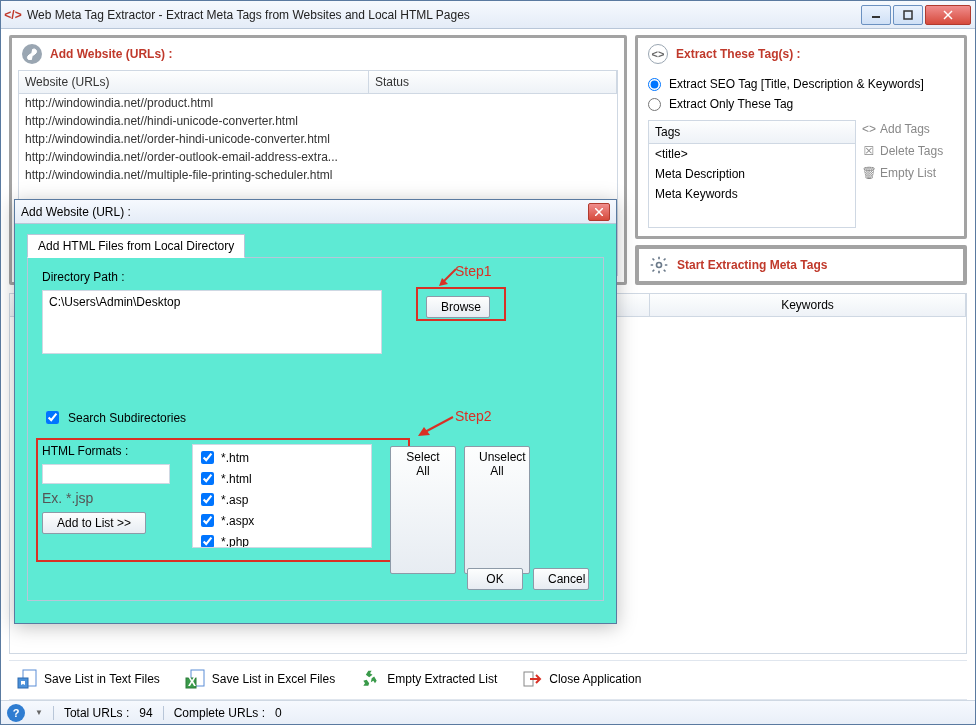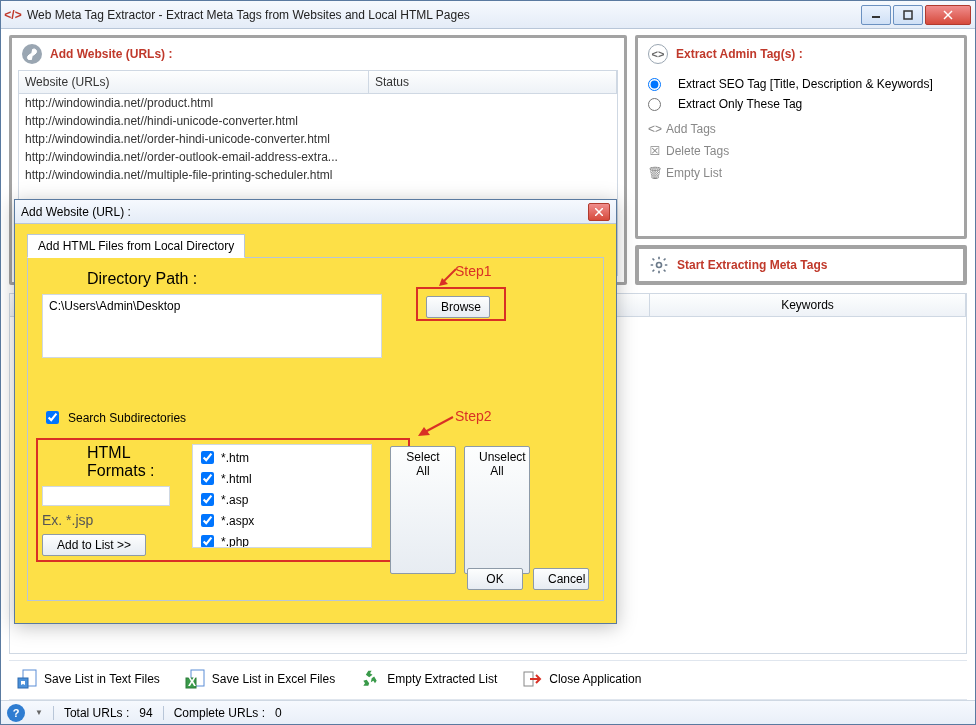--- a/index.html
+++ b/index.html
@@ -18,21 +18,21 @@
 .panel-head { display: flex; align-items: center; gap: 8px; padding: 6px 10px; color: #c0392b; font-weight: bold; font-size: 13px; }
 .link-icon { width: 20px; height: 20px; border-radius: 10px; background: #9aa6b2; display: inline-flex; align-items: center; justify-content: center; color: #fff; font-size: 11px; }
 .urls-panel { flex: 1; }
 .table-wrap { flex: 1; margin: 0 6px 6px 6px; border: 1px solid #cfd8e3; overflow: hidden; display: flex; flex-direction: column; }
 .thead { display: flex; background: linear-gradient(#fdfefe,#eef2f7); border-bottom: 1px solid #cfd8e3; }
 .thead div { padding: 4px 6px; border-right: 1px solid #cfd8e3; color: #333; }
 .tbody { flex: 1; overflow-y: auto; overflow-x: hidden; }
 .trow { padding: 2px 6px; color: #333; white-space: nowrap; overflow: hidden; text-overflow: ellipsis; }
 .right-panel { width: 332px; display: flex; flex-direction: column; }
 .right-panel .body { padding: 4px 10px 8px 10px; flex: 1; display: flex; flex-direction: column; }
-.radio-row { display: flex; align-items: center; gap: 17px; padding: 3px 0; }
+.radio-row { display: flex; align-items: center; gap: 8px; padding: 3px 0; }
 .radio-row input { margin: 0; }
 .tag-area { display: flex; gap: 6px; margin-top: 6px; flex: 1; }
 .tag-list { flex: 1; border: 1px solid #cfd8e3; display: flex; flex-direction: column; }
 .tag-list .thead2 { background: linear-gradient(#fdfefe,#eef2f7); padding: 4px 6px; border-bottom: 1px solid #cfd8e3; }
 .tag-list .titem { padding: 3px 6px; }
 .right-btns { width: 92px; display: flex; flex-direction: column; gap: 8px; padding-top: 2px; }
 .gbtn { display: flex; align-items: center; gap: 4px; color: #888; cursor: pointer; }
 .gbtn .gi { width: 14px; height: 14px; display: inline-flex; align-items: center; justify-content: center; }
 .start-bar { border: 4px solid #a3a3a3; border-radius: 2px; margin: 6px 0 0 0; padding: 6px 10px; display: flex; align-items: center; gap: 8px; color: #c0392b; font-weight: bold; font-size: 14px; }
 .gear { width: 20px; height: 20px; display: inline-flex; align-items: center; justify-content: center; }
@@ -40,27 +40,27 @@
 .results .rhead { display: flex; background: linear-gradient(#fdfefe,#eef2f7); border-bottom: 1px solid #cfd8e3; }
 .results .rhead div { padding: 4px 6px; border-right: 1px solid #cfd8e3; text-align: center; }
 .results .rbody { flex: 1; background: #fff; }
 .bottom-bar { display: flex; align-items: center; gap: 10px; padding: 4px 0 6px 0; border-top: 1px solid #e0e6ee; border-bottom: 1px solid #e0e6ee; }
 .bbtn { display: flex; align-items: center; gap: 6px; padding: 2px 6px; cursor: pointer; border: 1px solid transparent; border-radius: 2px; }
 .bbtn .bi { width: 22px; height: 22px; display: inline-flex; align-items: center; justify-content: center; }
 .status { height: 24px; display: flex; align-items: center; gap: 10px; padding: 0 6px; background: linear-gradient(#f6f9fe,#e9eff8); border-top: 1px solid #cfd8e3; }
 .status .help { width: 18px; height: 18px; border-radius: 9px; background: #2f7dd1; color: #fff; display: inline-flex; align-items: center; justify-content: center; font-weight: bold; font-size: 11px; }
 .status .sep { width: 1px; height: 14px; background: #b8c6d8; }
 
-.dialog { position: absolute; left: 14px; top: 199px; width: 603px; height: 425px; border: 1px solid #5a7aa0; background: #fde047; box-shadow: 0 3px 18px rgba(0,0,0,0.25); display: flex; flex-direction: column; }
+.dialog { position: absolute; left: 14px; top: 199px; width: 603px; height: 425px; border: 1px solid #5a7aa0; background: #5eead4; box-shadow: 0 3px 18px rgba(0,0,0,0.25); display: flex; flex-direction: column; }
 .dlg-title { height: 24px; background: linear-gradient(#f6f9fe,#e4ecf7); display: flex; align-items: center; padding: 0 6px; border-bottom: 1px solid #b8c6d8; }
 .dlg-close { margin-left: auto; width: 22px; height: 18px; background: linear-gradient(#f08d8d,#d64a3c); border: 1px solid #b03a2e; border-radius: 2px; color: #fff; display: flex; align-items: center; justify-content: center; font-size: 10px; }
 .dlg-body { flex: 1; padding: 10px 12px; position: relative; }
 .tab { display: inline-block; border: 1px solid #b8c6d8; border-bottom: 1px solid #fff; padding: 4px 10px; background: #fff; position: relative; z-index: 2; }
 .tab-content { border: 1px solid #b8c6d8; margin-top: -1px; padding: 12px 14px 14px 14px; height: 344px; position: relative; }
-.field-label { font-size: 16px; margin-bottom: 6px; margin-left: 45px; }
+.field-label { font-size: 12px; margin-bottom: 6px; }
 .dir-input { width: 340px; height: 64px; border: 1px solid #cfd8e3; padding: 4px 6px; background: #fff; resize: none; }
 .btn { border: 1px solid #8d9aa8; background: linear-gradient(#fdfefe,#e7ecf2); padding: 3px 14px; border-radius: 2px; cursor: pointer; display: inline-block; text-align: center; }
 .step-label { color: #d93025; font-size: 14px; position: absolute; }
 .arrow { position: absolute; }
 .red-box { position: absolute; border: 2px solid #d93025; }
 .fmt-area { position: absolute; left: 14px; top: 186px; width: 532px; height: 130px; display: flex; }
 .fmt-left { width: 150px; padding-right: 10px; }
 .fmt-input { width: 128px; height: 20px; border: 1px solid #cfd8e3; padding: 2px 4px; }
 .ex { font-size: 14px; color: #555; margin: 6px 0; }
 .fmt-list { width: 180px; border: 1px solid #cfd8e3; height: 104px; overflow-y: scroll; padding: 2px 4px; background: #fff; }
@@ -122,32 +122,40 @@
               <div class="trow">http://windowindia.net//order-outlook-email-address-extra...</div>
               <div class="trow">http://windowindia.net//multiple-file-printing-scheduler.html</div>
             </div>
         </div>
       </div>
 
       <div class="right-panel">
         <div class="panel" style="flex:1">
           <div class="panel-head">
             <span class="link-icon" style="background:#fff;border:1px solid #9aa6b2;color:#666">&lt;&gt;</span>
-            <span>Extract Admin Tag(s) :</span>
+            <span>Extract These Tag(s) :</span>
           </div>
           <div class="body">
             <label class="radio-row">
               <input type="radio" name="ex" checked="" style="">
               <span>Extract SEO Tag [Title, Description &amp; Keywords]</span>
             </label>
             <label class="radio-row">
               <input type="radio" name="ex" style="">
               <span>Extract Only These Tag</span>
             </label>
             <div class="tag-area">
+              <div class="tag-list">
+                <div class="thead2">Tags</div>
+                <div id="tag-items">
+                    <div class="titem">&lt;title&gt;</div>
+                    <div class="titem">Meta Description</div>
+                    <div class="titem">Meta Keywords</div>
+                  </div>
+              </div>
               <div class="right-btns">
                 <div class="gbtn">
                     <span class="gi">&lt;&gt;</span>
                     <span>Add Tags</span>
                   </div>
                 <div class="gbtn">
                     <span class="gi">☒</span>
                     <span>Delete Tags</span>
                   </div>
                 <div class="gbtn">

